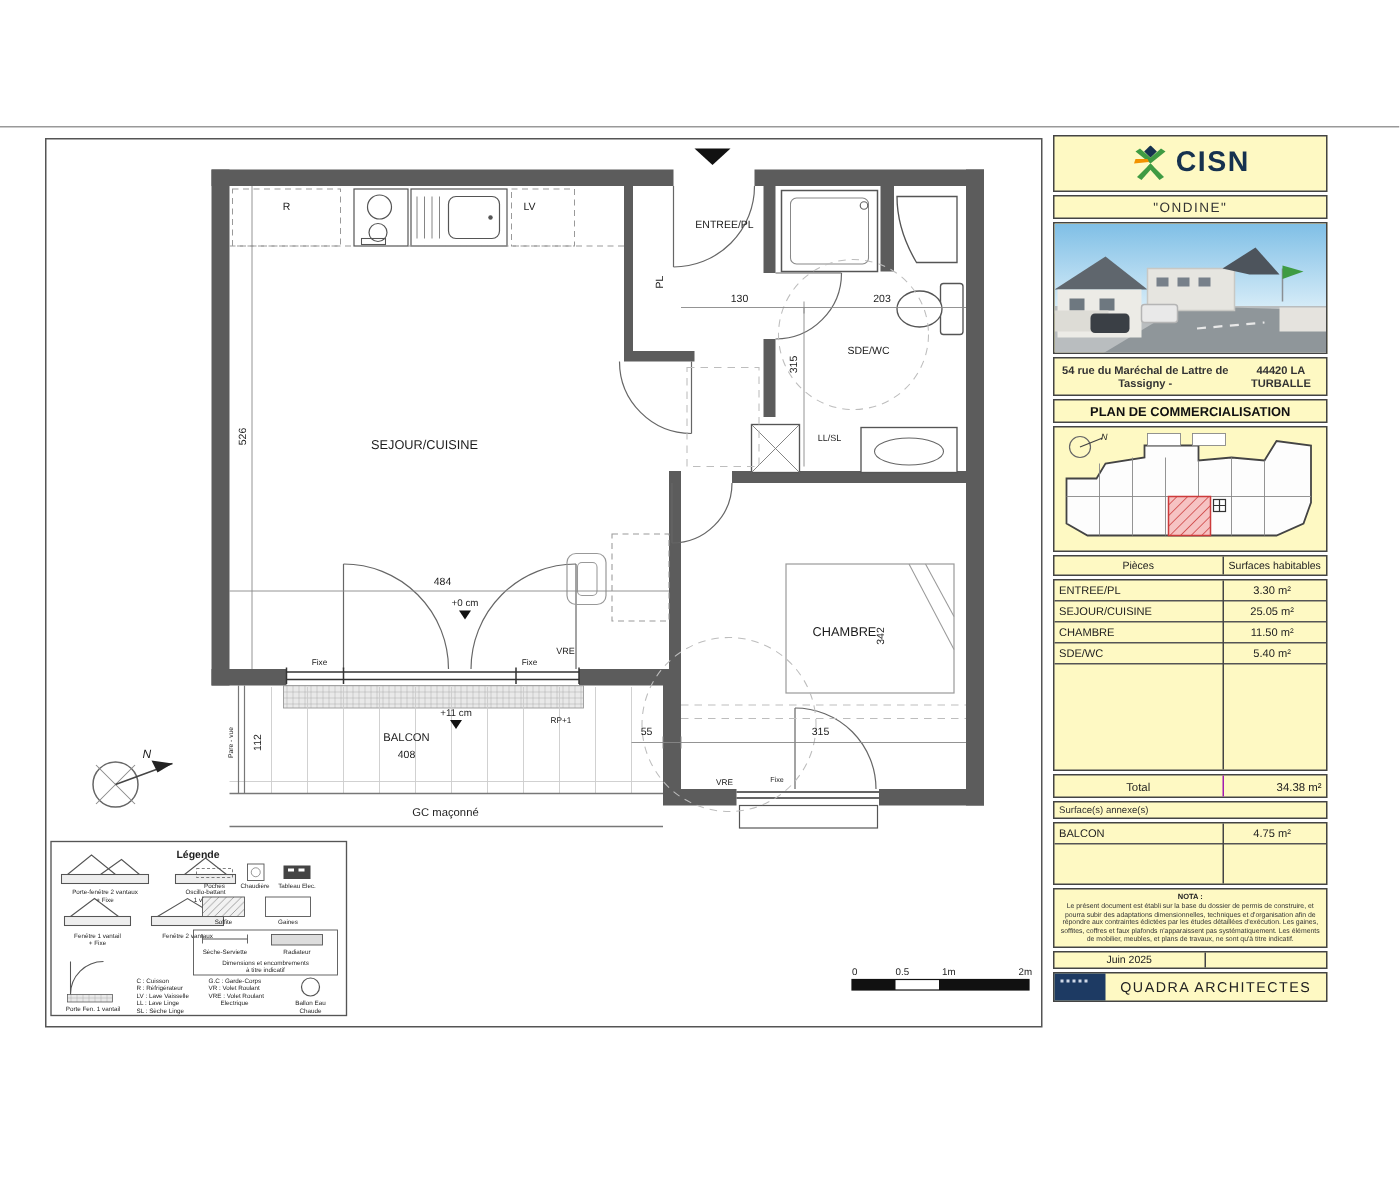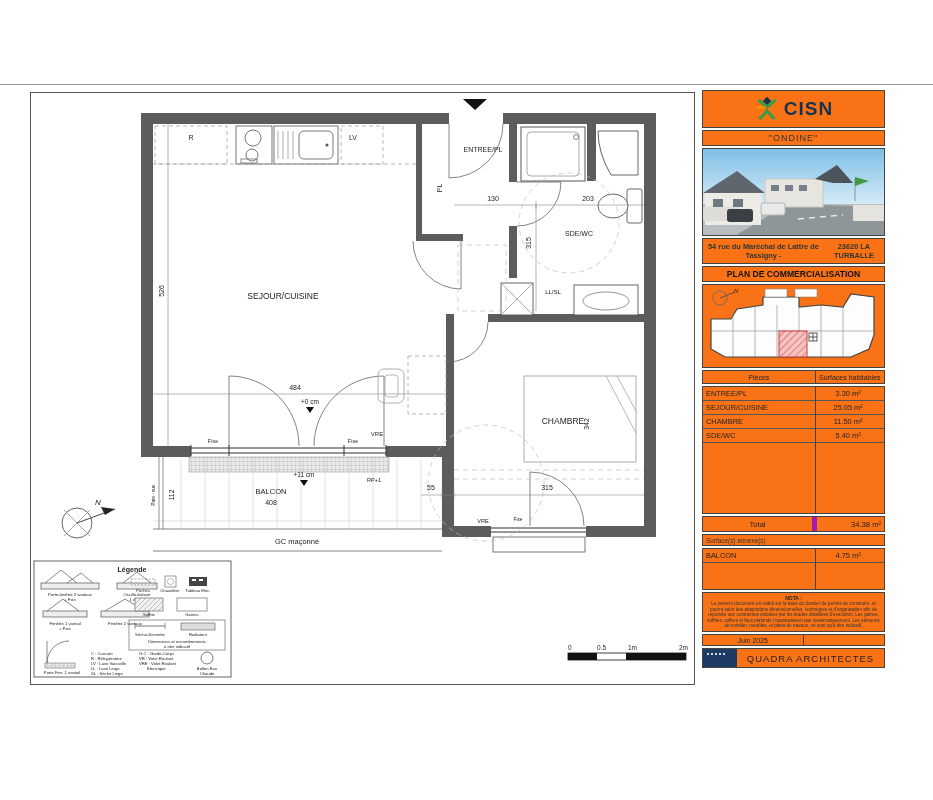--- a/index.html
+++ b/index.html
@@ -3,21 +3,21 @@
 <meta charset="utf-8">
 <style>
   html,body{margin:0;padding:0;}
   body{width:933px;height:800px;position:relative;background:#fff;
        font-family:"Liberation Sans", sans-serif;color:#222;overflow:hidden;}
   .topline{position:absolute;left:0;top:84px;width:933px;border-top:1px solid #999;}
   .plan-frame{position:absolute;left:30px;top:92px;width:663px;height:591px;border:1px solid #555;background:#fff;}
   .plan-frame svg{display:block;}
   svg text{font-family:"Liberation Sans", sans-serif;fill:#1c1c1c;}
   .panel{position:absolute;left:702px;top:90px;width:183px;}
-  .pbox{border:1px solid #444;background:#f97316;margin-bottom:2px;box-sizing:border-box;position:relative;}
+  .pbox{border:1px solid #444;background:#fef9c3;margin-bottom:2px;box-sizing:border-box;position:relative;}
   .p-logo{height:38px;display:flex;align-items:center;justify-content:center;gap:4px;}
   .brand-text{font-size:19px;font-weight:bold;color:#16324f;letter-spacing:1px;}
   .p-name{height:16px;display:flex;align-items:center;justify-content:center;font-size:9px;letter-spacing:1px;color:#333;}
   .p-photo{height:88px;overflow:hidden;}
   .p-addr{height:26px;display:flex;flex-direction:row;align-items:center;justify-content:center;font-size:7.4px;font-weight:bold;color:#333;text-align:center;line-height:1.25;}
   .p-title{height:16px;display:flex;align-items:center;justify-content:center;font-size:8.6px;font-weight:bold;color:#111;}
   .p-key{height:84px;}
   .p-nat{height:18px;display:flex;}
   .nat-cell{flex:1;border-right:1px solid #444;position:relative;display:flex;align-items:flex-end;justify-content:center;}
   .nat-cell:last-child{border-right:none;}
@@ -26,21 +26,21 @@
   .p-cols{height:14px;display:flex;font-size:7px;color:#222;}
   .p-cols div{display:flex;align-items:center;justify-content:center;}
   .col-l{width:62%;border-right:1px solid #444;}
   .col-r{width:38%;}
   .p-rows{height:128px;}
   .vdiv{position:absolute;left:62%;top:0;bottom:0;border-left:1px solid #444;}
   .srow{height:13px;border-bottom:1px solid #555;display:flex;font-size:7.4px;align-items:center;}
   .srow .nm{width:62%;padding-left:3px;box-sizing:border-box;}
   .srow .ar{width:38%;text-align:center;padding-right:3px;box-sizing:border-box;}
   .p-total{height:16px;display:flex;font-size:7.6px;align-items:center;}
-  .p-total .tl{width:62%;text-align:center;border-right:5px solid #a21caf;height:100%;display:flex;align-items:center;justify-content:center;}
+  .p-total .tl{width:62%;text-align:center;border-right:1px solid #a21caf;height:100%;display:flex;align-items:center;justify-content:center;}
   .p-total .tv{width:38%;text-align:right;padding-right:3px;box-sizing:border-box;}
   .p-annexlab{height:12px;display:flex;align-items:center;font-size:6.4px;padding-left:3px;color:#333;}
   .p-annex{height:42px;}
   .p-nota{height:40px;padding:2px 4px;box-sizing:border-box;}
   .nota-title{font-size:5px;font-weight:bold;text-align:center;}
   .nota-text{font-size:4.6px;line-height:1.2;text-align:center;color:#333;}
   .p-date{height:12px;display:flex;font-size:7px;}
   .p-date .dl{width:55%;border-right:1px solid #444;display:flex;align-items:center;justify-content:center;}
   .p-firm{height:20px;display:flex;align-items:stretch;margin-bottom:0;}
   .firm-logo{width:34px;background:#1d3a63;position:relative;}
@@ -369,21 +369,21 @@
       <rect x="24" y="60" width="26" height="13" rx="3" fill="#3a3f45"></rect>
       <rect x="58" y="54" width="24" height="12" rx="2" fill="#e9e9e9" stroke="#b5b5b5"></rect>
       <rect x="150" y="56" width="31" height="16" fill="#e5e3de"></rect>
       <line x1="152" y1="30" x2="152" y2="52" stroke="#8a8f94" stroke-width="1"></line>
       <polygon points="152,28 166,32 152,37" fill="#3f9b43"></polygon>
     </svg>
   </div>
 
   <div class="pbox p-addr">
     <span>54 rue du Maréchal de Lattre de Tassigny -</span>
-    <span>23620 LA TURBALLE</span>
+    <span>44420 LA TURBALLE</span>
   </div>
 
   <div class="pbox p-title">
     <span>PLAN DE COMMERCIALISATION</span>
   </div>
 
   <div class="pbox p-key">
     <svg width="179" height="82" viewBox="0 0 179 82">
       <defs>
           <pattern id="redhatch" width="5" height="5" patternUnits="userSpaceOnUse" patternTransform="rotate(45)">

